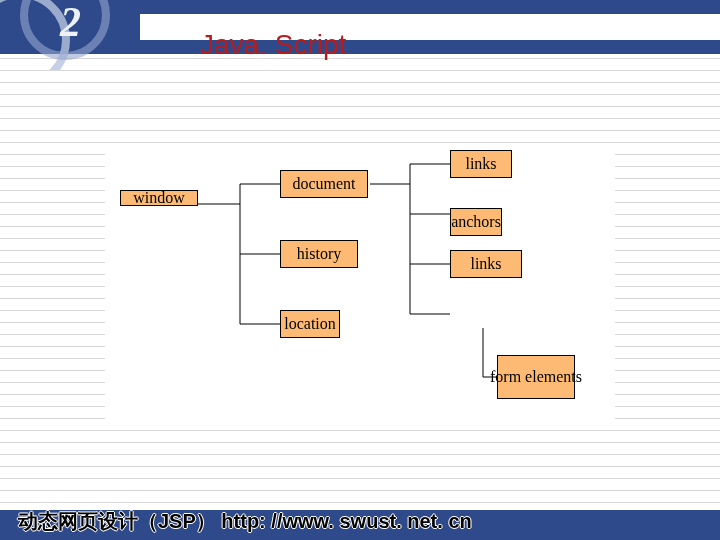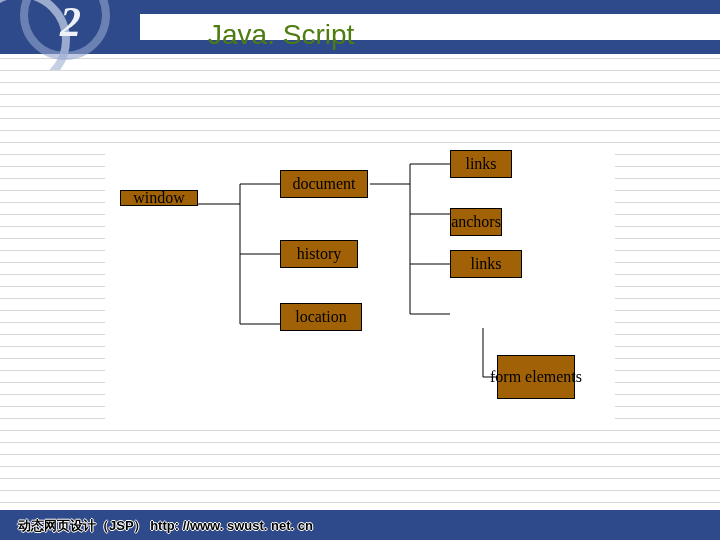--- a/index.html
+++ b/index.html
@@ -8,34 +8,34 @@
 
   
   .header-band { position: absolute; left: 0; top: 0; width: 720px; height: 60px; }
   .band-top { position: absolute; left: 0; top: 0; width: 720px; height: 14px; background: #2f4a8a; }
   .band-mid { position: absolute; left: 140px; top: 40px; width: 580px; height: 14px; background: #2f4a8a; }
   .band-left { position: absolute; left: 0; top: 14px; width: 140px; height: 40px; background: #2f4a8a; }
   .corner-graphic { position: absolute; left: 0; top: 0; width: 120px; height: 70px; overflow: hidden; }
   .corner-graphic .c1 { position: absolute; left: -30px; top: -10px; width: 100px; height: 100px; border: 8px solid #b7c3df; border-radius: 50%; opacity: .8; }
   .corner-graphic .c2 { position: absolute; left: 20px; top: -30px; width: 90px; height: 90px; border: 8px solid #95a5cf; border-radius: 50%; opacity: .6; }
   .corner-graphic .two { position: absolute; left: 60px; top: -2px; font-size: 42px; font-style: italic; color: #eef1f8; font-family: Georgia, serif; font-weight: bold; }
-  .title { position: absolute; left: 200px; top: 19px; font-size: 28px; color: #4d7c0f; font-weight: 400; margin-left: 8px; }
+  .title { position: absolute; left: 200px; top: 29px; font-size: 28px; color: #b91c1c; font-weight: 400; }
 
   
   .lines { position: absolute; left: 0; top: 58px; width: 720px; height: 452px;
     background: repeating-linear-gradient(to bottom, #d8d8d8 0px, #d8d8d8 1px, #fff 1px, #fff 12px); }
 
   
   .diagram { position: absolute; left: 105px; top: 145px; width: 510px; height: 285px; background: #fff; }
   .diagram svg { position: absolute; left: 0; top: 0; }
-  .box { position: absolute; border: 1px solid #000; background: #a16207; display: flex; align-items: center; justify-content: center; font-family: "Times New Roman", serif; font-size: 16px; padding: 4px 12px; white-space: nowrap; }
+  .box { position: absolute; border: 1px solid #000; background: #fdba74; display: flex; align-items: center; justify-content: center; font-family: "Times New Roman", serif; font-size: 16px; padding: 4px 12px; white-space: nowrap; }
 
   
   .footer-band { position: absolute; left: 0; bottom: 0; width: 720px; height: 30px; background: #2f4a8a; }
-  .footer-text { position: absolute; left: 18px; bottom: 5px; font-size: 13px; font-weight: bold; color: #000; text-shadow: 1px 0 #fff, -1px 0 #fff, 0 1px #fff, 0 -1px #fff; }
+  .footer-text { position: absolute; left: 18px; bottom: 5px; font-size: 20px; font-weight: bold; color: #000; text-shadow: 1px 0 #fff, -1px 0 #fff, 0 1px #fff, 0 -1px #fff; }
 </style>
 </head>
 <body>
 
 <div class="page">
 
   <div class="lines"></div>
 
   <div class="header-band">
     <div class="band-top"></div>
@@ -70,21 +70,21 @@
         <line x1="305" y1="169" x2="345" y2="169"></line>
 
         <line x1="378" y1="183" x2="378" y2="232"></line>
         <line x1="378" y1="232" x2="392" y2="232"></line>
       </g>
     </svg>
 
     <div class="box" style="left:15px;top:45px;width:78px;height:16px">window</div>
     <div class="box" style="left:175px;top:25px;width:88px;height:28px">document</div>
     <div class="box" style="left:175px;top:95px;width:78px;height:28px">history</div>
-    <div class="box" style="left:175px;top:158px;width:82px;height:28px">location</div>
+    <div class="box" style="left:175px;top:165px;width:60px;height:28px">location</div>
     <div class="box" style="left:345px;top:5px;width:62px;height:28px">links</div>
     <div class="box" style="left:345px;top:63px;width:52px;height:28px">anchors</div>
     <div class="box" style="left:345px;top:105px;width:72px;height:28px">links</div>
     <div class="box" style="left:392px;top:210px;width:78px;height:44px;text-align:center;line-height:1.1">form elements</div>
   </div>
 
   <div class="footer-band"></div>
   <div class="footer-text">动态网页设计（JSP） http: //www. swust. net. cn</div>
 
 </div>

